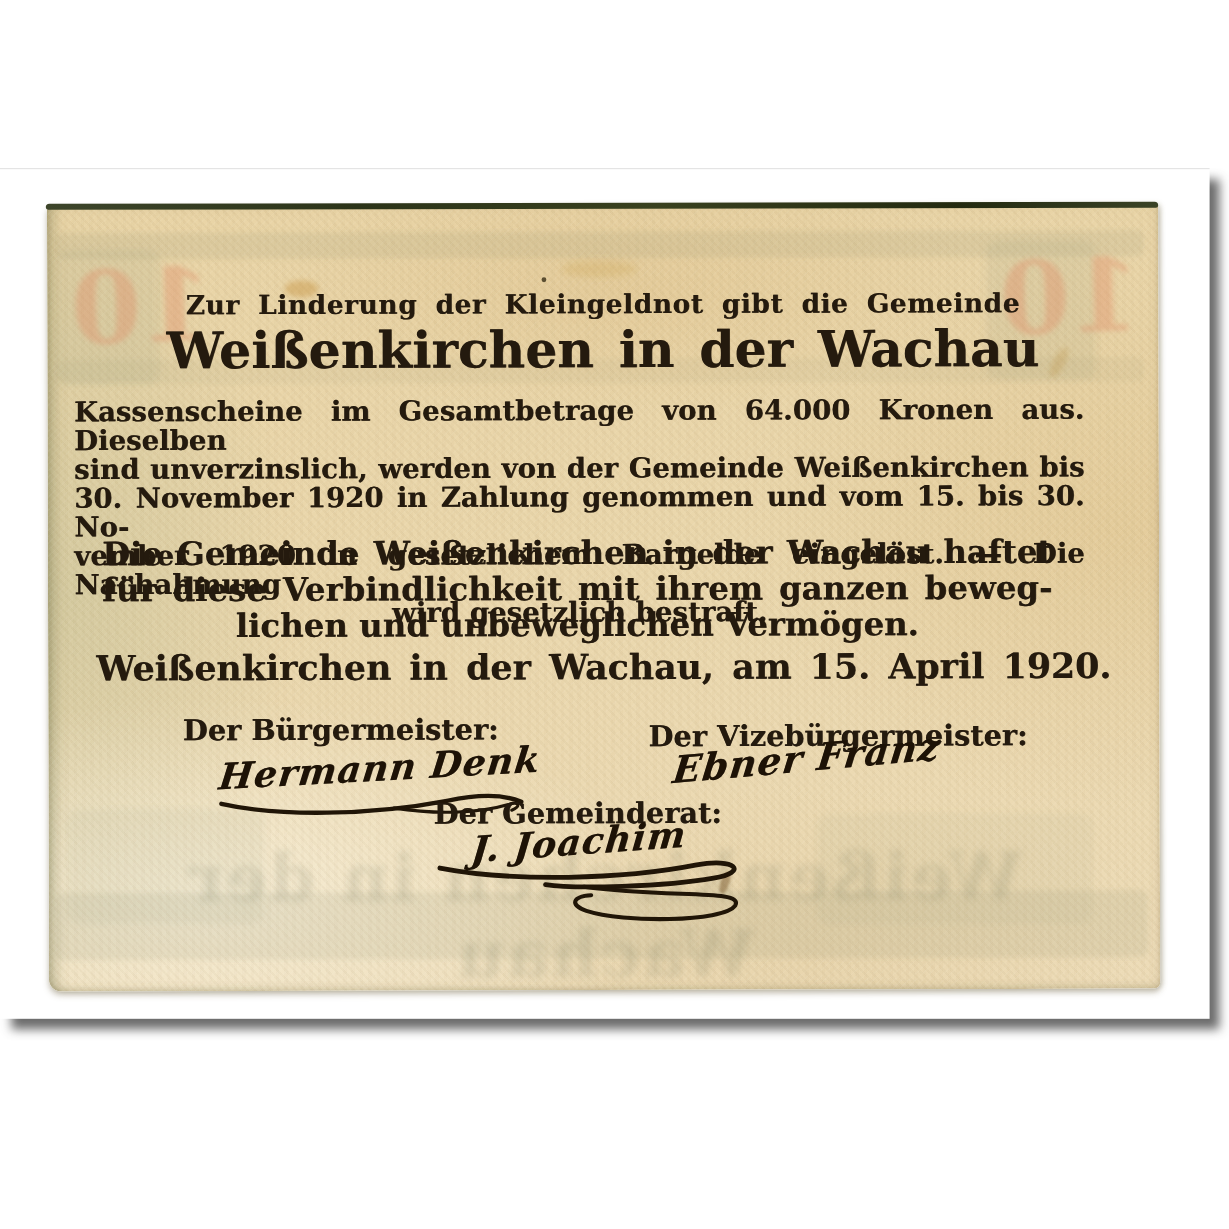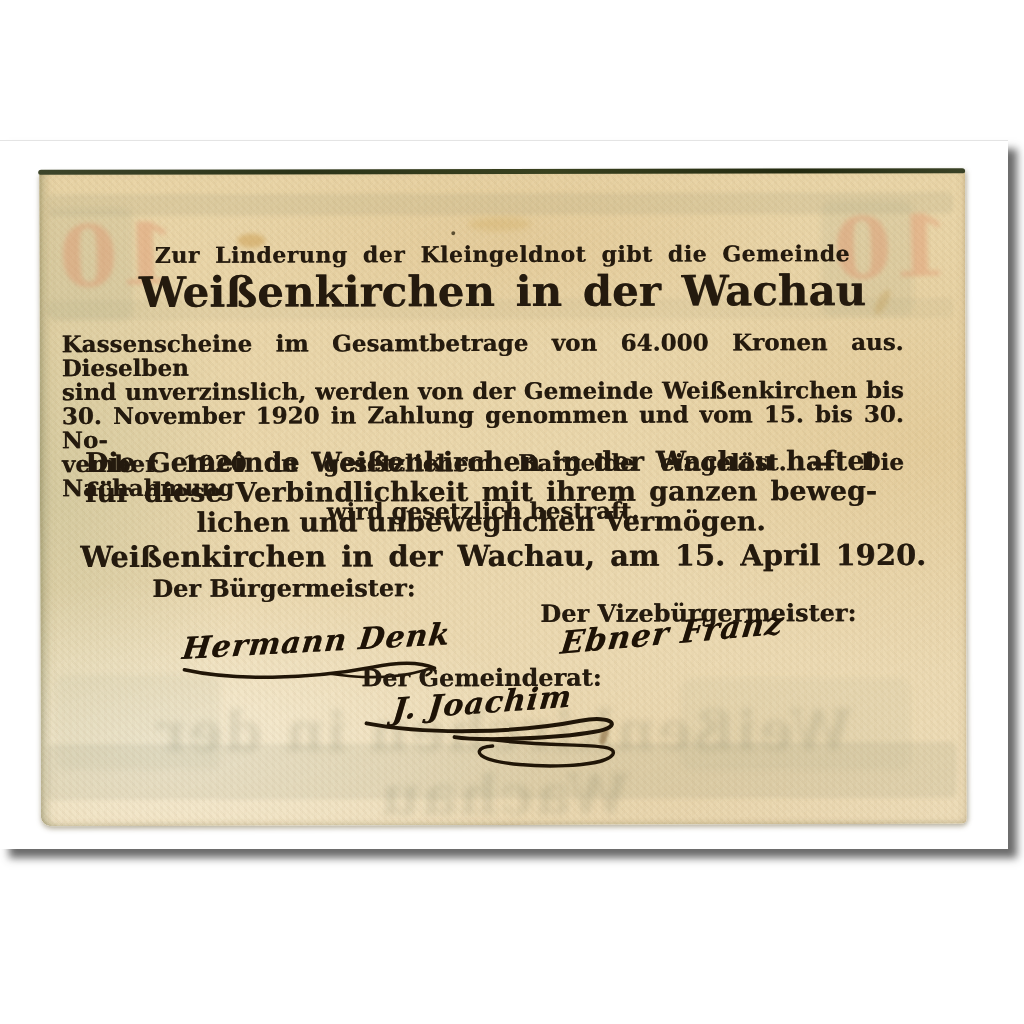--- a/index.html
+++ b/index.html
@@ -78,21 +78,21 @@
   .intro{left:0;top:70px;width:100%;text-align:center;font-size:22px;word-spacing:7px;letter-spacing:0.5px;}
   .title{left:0;top:96px;width:100%;text-align:center;font-size:42px;word-spacing:6px;}
   .para1{left:22px;top:160px;width:842px;font-size:23px;line-height:24px;}
   .para1 .jline{text-align:justify;text-align-last:justify;}
   .para1 .cline{text-align:center;text-align-last:center;}
   .para2{left:45px;top:276px;width:792px;font-size:27px;line-height:30px;}
   .para2 .jline{text-align:justify;text-align-last:justify;}
   .para2 .cline{text-align:center;text-align-last:center;}
   .dateline{left:0;top:368px;width:100%;text-align:center;font-size:29px;word-spacing:5px;}
   .label{font-size:24px;}
-  .mayor-label{left:112px;top:402px;}
+  .mayor-label{left:112px;top:422px;}
   .vice-label{left:500px;top:428px;}
   .council-label{left:0;top:492px;width:100%;text-align:center;transform:translateX(-22px);}
   
   .script{
     position:absolute;color:#1d1206;font-style:italic;font-weight:bold;
     font-family:"DejaVu Serif", serif;letter-spacing:1px;
     text-shadow:0.3px 0 0 rgba(29,18,6,0.7);
   }
   .sig-denk{left:142px;top:452px;font-size:30px;transform:rotate(-3deg) skewX(-10deg);}
   .sig-ebner{left:520px;top:444px;font-size:31px;transform:rotate(-5deg) skewX(-12deg);}

